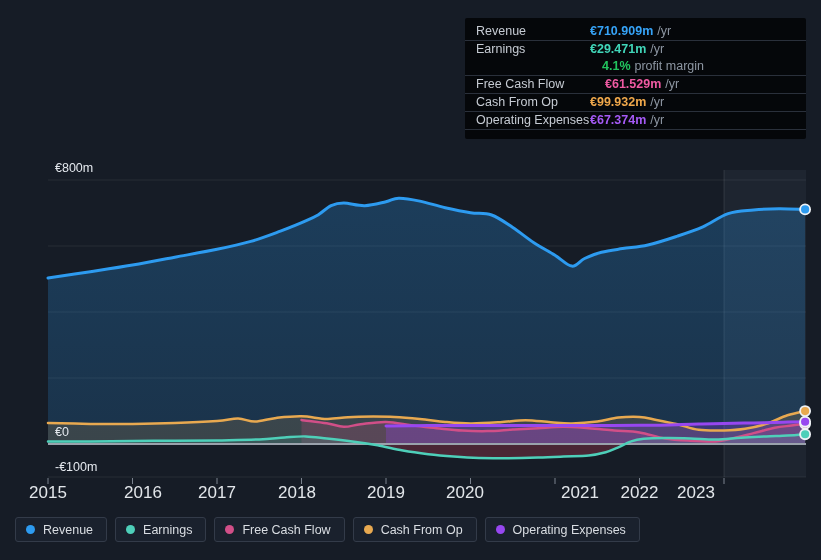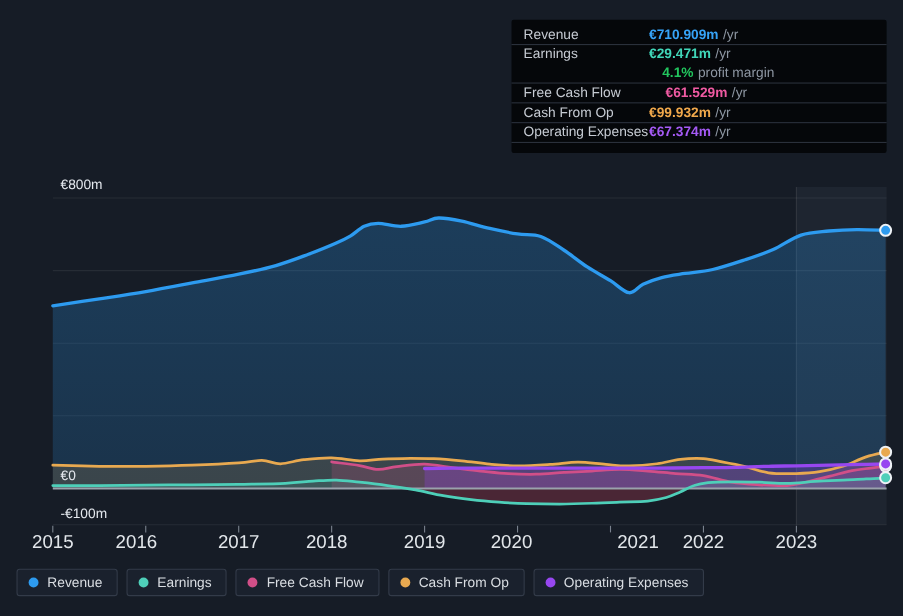--- a/index.html
+++ b/index.html
@@ -109,28 +109,28 @@
       </g>
   </svg>
 
   <div id="y-labels">
       <div class="ylab" style="top: 161px;">€800m</div>
       <div class="ylab" style="top: 425px;">€0</div>
       <div class="ylab" style="top: 460px;">-€100m</div>
     </div>
   <div id="x-labels">
       <div class="xlab" style="left: 48px;">2015</div>
-      <div class="xlab" style="left: 124px;">2016</div>
+      <div class="xlab" style="left: 143px;">2016</div>
       <div class="xlab" style="left: 217px;">2017</div>
       <div class="xlab" style="left: 297px;">2018</div>
       <div class="xlab" style="left: 386px;">2019</div>
       <div class="xlab" style="left: 465px;">2020</div>
       <div class="xlab" style="left: 580px;">2021</div>
       <div class="xlab" style="left: 639.5px;">2022</div>
-      <div class="xlab" style="left: 724px;">2023</div>
+      <div class="xlab" style="left: 696px;">2023</div>
     </div>
 
   <div class="tooltip">
     <div id="t-rows">
         <div class="t-row">
           <div class="t-line">
             <span class="t-label">Revenue</span>
             <span class="t-value" style="color: rgb(54, 163, 247); text-align: center;">€710.909m<span class="t-suffix">/yr</span></span>
           </div>
         </div>

